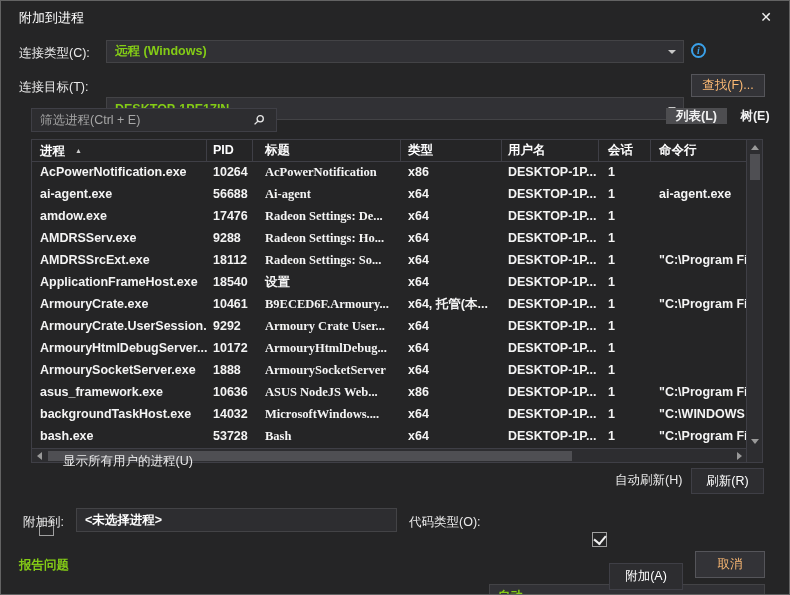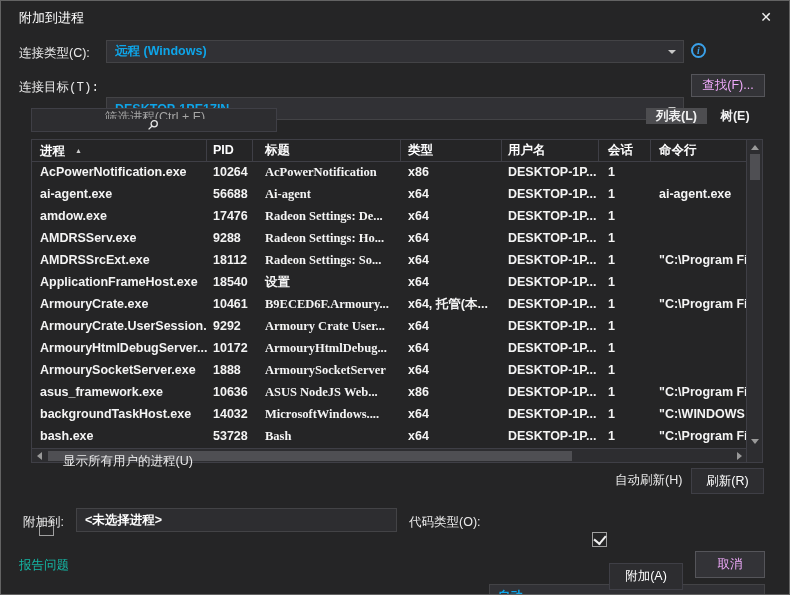--- a/index.html
+++ b/index.html
@@ -8,41 +8,41 @@
     position:relative;width:790px;height:595px;background:#252526;
     border:1px solid #636363;overflow:hidden;
     font-family:"Liberation Sans", sans-serif;color:#f1f1f1;font-size:12.5px;
   }
   .abs{position:absolute;}
   .title{left:18px;top:8px;font-size:13px;color:#ffffff;}
   .close-btn{right:10px;top:5px;width:26px;height:22px;display:flex;align-items:center;justify-content:center;color:#f1f1f1;font-size:14px;cursor:default;}
   .label{color:#eaeaea;white-space:nowrap;}
   .combo{
     background:#313135;border:1px solid #434346;height:23px;display:flex;align-items:center;
-    padding:0 20px 0 8px;font-weight:600;color:#0ea5e9;position:relative;white-space:nowrap;overflow:hidden;
+    padding:0 20px 0 8px;font-weight:600;color:#84cc16;position:relative;white-space:nowrap;overflow:hidden;
   }
   .combo .caret, .dd-caret{
     position:absolute;right:7px;top:50%;margin-top:-2px;width:0;height:0;
     border-left:4px solid transparent;border-right:4px solid transparent;border-top:4px solid #c8c8c8;
   }
   .btn{
     background:#333337;border:1px solid #55555a;height:23px;display:flex;align-items:center;justify-content:center;
-    color:#f0abfc;white-space:nowrap;
+    color:#fdba74;white-space:nowrap;
   }
   .btn.disabled{background:#2d2d30;border-color:#3f3f46;color:#ffffff;}
   .info-icon{
     width:15px;height:15px;border:2px solid #3aa0e8;border-radius:50%;color:#3aa0e8;
     display:flex;align-items:center;justify-content:center;font-size:10px;font-weight:bold;font-family:"Liberation Serif",serif;font-style:italic;
   }
   .filter-box{
     left:30px;top:107px;width:246px;height:24px;background:#2d2d30;border:1px solid #3f3f46;
-    display:flex;align-items:center;padding:0 6px 0 8px;flex-direction:column;
+    display:flex;align-items:center;padding:0 6px 0 8px;
   }
   .filter-box .ph{color:#a6a6a6;flex:1;white-space:nowrap;overflow:hidden;}
-  .toggle{height:16px;display:flex;align-items:center;justify-content:center;font-weight:600;}
+  .toggle{height:16px;display:flex;align-items:center;justify-content:center;font-weight:600;margin-left:20px;}
   .toggle.sel{background:#4d4d50;}
   
   .table{
     left:30px;top:138px;width:732px;height:324px;background:#252526;border:1px solid #3f3f46;
     display:flex;flex-direction:column;
   }
   .tbl-main{display:flex;flex:1;min-height:0;}
   .tbl-cols{width:714px;display:flex;flex-direction:column;}
   .grid-row{display:grid;grid-template-columns:175px 46px 148px 101px 97px 52px 1fr;height:22px;line-height:21px;}
   .hdr .cell{border-right:1px solid #3f3f46;border-bottom:1px solid #3f3f46;font-weight:600;color:#fdfdfd;}
@@ -70,40 +70,40 @@
   .htrack{flex:1;height:100%;position:relative;}
   .hthumb{position:absolute;left:2px;top:2px;height:10px;width:524px;background:#4f4f53;}
   .corner{width:16px;height:100%;background:#2d2d30;border-left:1px solid #3f3f46;}
   
   .checkbox{width:15px;height:15px;border:1px solid #a0a0a0;background:#252526;position:relative;}
   .checkbox.checked::after{
     content:"";position:absolute;left:3px;top:0px;width:6px;height:9px;
     border-right:2px solid #f1f1f1;border-bottom:2px solid #f1f1f1;transform:rotate(40deg);
   }
   .textbox{background:#2d2d30;border:1px solid #434346;height:24px;display:flex;align-items:center;padding:0 8px;font-weight:600;color:#fdfdfd;}
-  .link{color:#14b8a6;}
+  .link{color:#84cc16;font-weight:bold;}
   .foot-btn{height:27px;display:flex;align-items:center;justify-content:center;}
   .search-svg{display:block;}
 </style>
 </head>
 <body>
 
 <div class="dialog">
 
   <div class="abs title">附加到进程</div>
   <div class="abs close-btn">✕</div>
 
   <div class="abs label" style="left:18px;top:44px;">连接类型(C):</div>
   <div class="abs combo" style="left:105px;top:39px;width:578px;">
     <span>远程 (Windows)</span>
     <span class="caret"></span>
   </div>
   <div class="abs info-icon" style="left:690px;top:42px;">i</div>
 
-  <div class="abs label" style="left:18px;top:78px;font-family:Liberation Mono, monospace;">连接目标(T):</div>
+  <div class="abs label" style="left:18px;top:78px;">连接目标(T):</div>
   <div class="abs combo" style="left:105px;top:73px;width:578px;">
     <span>DESKTOP-1PE17IN</span>
     <span class="caret"></span>
   </div>
   <div class="abs btn" style="left:690px;top:73px;width:74px;">查找(F)...</div>
 
   <div class="abs filter-box">
     <span class="ph">筛选进程(Ctrl + E)</span>
     <span style="margin-right:5px;">
       <svg class="search-svg" width="12" height="12" viewBox="0 0 12 12">

